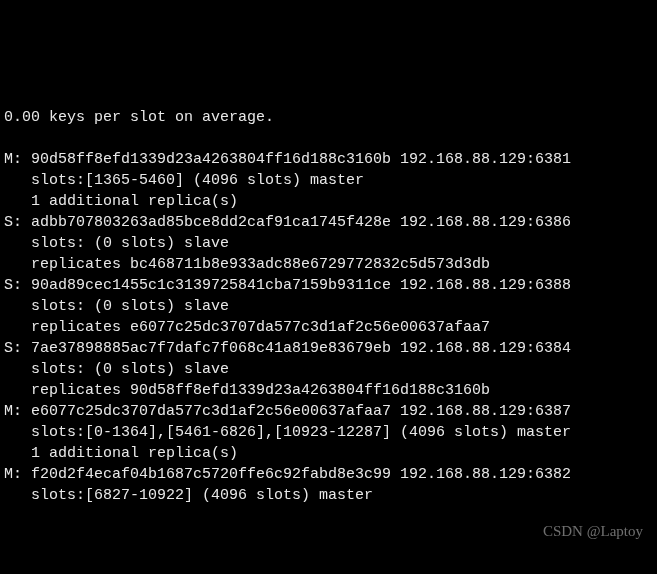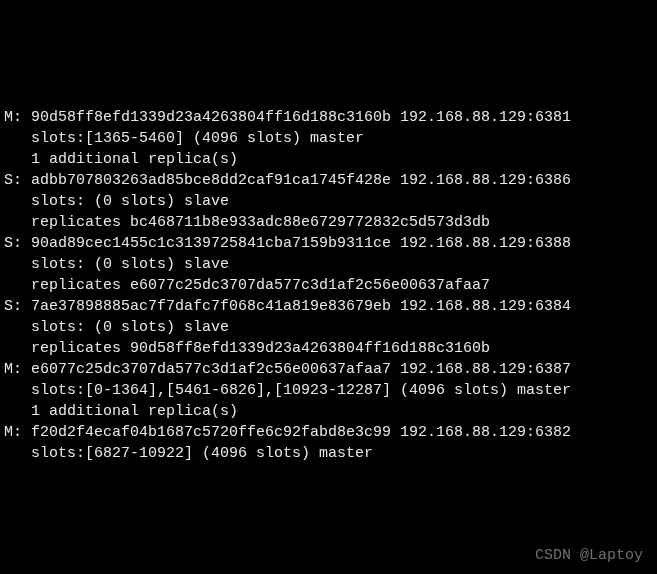--- a/index.html
+++ b/index.html
@@ -19,32 +19,33 @@
       overflow: hidden;
       white-space: pre;
     }
     .green { color: #4ec94e; }
     .yellow { color: #d0d060; font-weight: bold; }
     .white { color: #e8e8e8; }
     .line { white-space: pre-wrap; word-break: break-all; }
     .watermark {
       position: absolute;
       right: 14px;
-      bottom: 8px;
+      bottom: 32px;
       font-size: 15px;
       color: rgba(200,200,200,0.55);
-      font-family: Liberation Mono, monospace;
+      font-family: Liberation Serif, serif;
       pointer-events: none;
       margin-left: 37px;
     }
   </style>
 </head>
 <body>
 
 
 
 <div>
+<div class="line white">0.00 keys per slot on average.</div>
 <div id="nodes"><div class="line white">M: 90d58ff8efd1339d23a4263804ff16d188c3160b 192.168.88.129:6381</div><div class="line white">   slots:[1365-5460] (4096 slots) master</div><div class="line white">   1 additional replica(s)</div><div class="line white">S: adbb707803263ad85bce8dd2caf91ca1745f428e 192.168.88.129:6386</div><div class="line white">   slots: (0 slots) slave</div><div class="line white">   replicates bc468711b8e933adc88e6729772832c5d573d3db</div><div class="line white">S: 90ad89cec1455c1c3139725841cba7159b9311ce 192.168.88.129:6388</div><div class="line white">   slots: (0 slots) slave</div><div class="line white">   replicates e6077c25dc3707da577c3d1af2c56e00637afaa7</div><div class="line white">S: 7ae37898885ac7f7dafc7f068c41a819e83679eb 192.168.88.129:6384</div><div class="line white">   slots: (0 slots) slave</div><div class="line white">   replicates 90d58ff8efd1339d23a4263804ff16d188c3160b</div><div class="line white">M: e6077c25dc3707da577c3d1af2c56e00637afaa7 192.168.88.129:6387</div><div class="line white">   slots:[0-1364],[5461-6826],[10923-12287] (4096 slots) master</div><div class="line white">   1 additional replica(s)</div><div class="line white">M: f20d2f4ecaf04b1687c5720ffe6c92fabd8e3c99 192.168.88.129:6382</div><div class="line white">   slots:[6827-10922] (4096 slots) master</div></div>
 </div>
 <div class="watermark">CSDN @Laptoy</div>
 
 
 
 
 </body></html>

